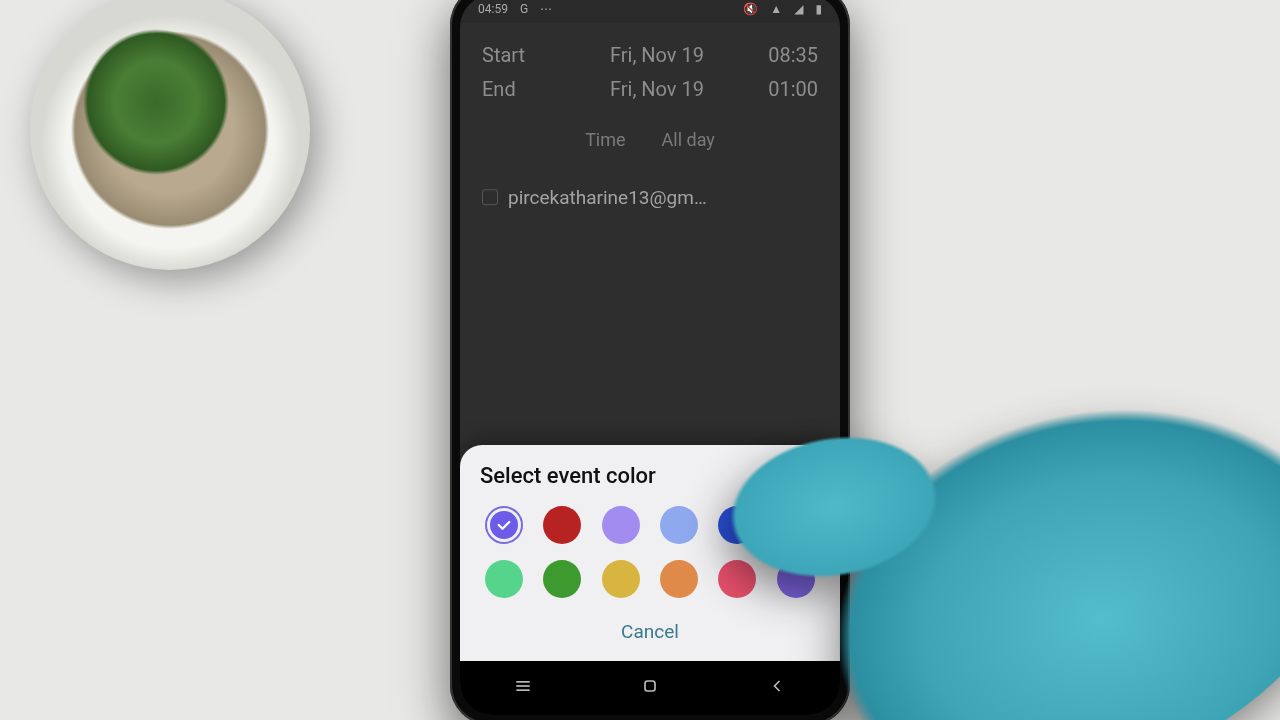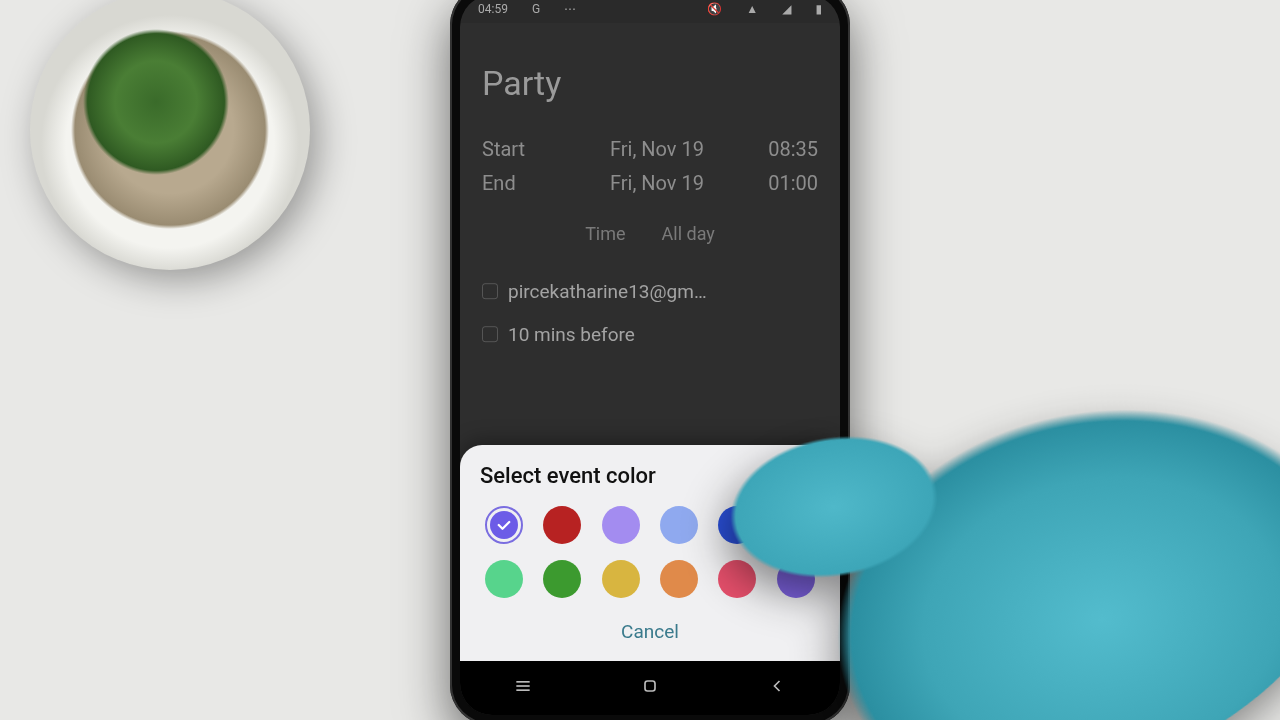--- a/index.html
+++ b/index.html
@@ -45,21 +45,21 @@
   .status-bar {
     height: 28px;
     display: flex;
     justify-content: space-between;
     align-items: center;
     padding: 0 18px;
     font-size: 12px;
     color: #aaa;
     background: #2a2a2a;
   }
-  .status-left, .status-right { display: flex; gap: 24px; align-items: center; }
+  .status-left, .status-right { display: flex; gap: 12px; align-items: center; }
   
   .app-bg {
     flex: 1;
     background: #2e2e2e;
     position: relative;
     color: #888;
     padding: 20px 22px 0;
   }
   .event-title {
     font-size: 34px;
@@ -199,40 +199,38 @@
       </div>
       <div class="status-right">
         <span>🔇</span>
         <span>▲</span>
         <span>◢</span>
         <span>▮</span>
       </div>
     </div>
 
     <div class="app-bg">
-      <div class="event-title">Party</div>
 
       <div class="row">
         <span class="lbl">Start</span>
         <span class="date">Fri, Nov 19</span>
         <span class="time">08:35</span>
       </div>
       <div class="row">
         <span class="lbl">End</span>
         <span class="date">Fri, Nov 19</span>
         <span class="time">01:00</span>
       </div>
 
       <div class="tabs">
         <span>Time</span>
         <span>All day</span>
       </div>
 
       <div class="list-item">pircekatharine13@gm…</div>
-      <div class="list-item">10 mins before</div>
     </div>
 
     <div class="sheet">
       <div class="sheet-title">Select event color</div>
       <div class="swatch-grid" id="swatch-grid">
           <div class="swatch ring">
             <svg viewBox="0 0 24 24" fill="none" stroke="#fff" stroke-width="3" stroke-linecap="round" stroke-linejoin="round">
               <polyline points="5 12 10 17 19 8"></polyline>
             </svg>
           </div>

